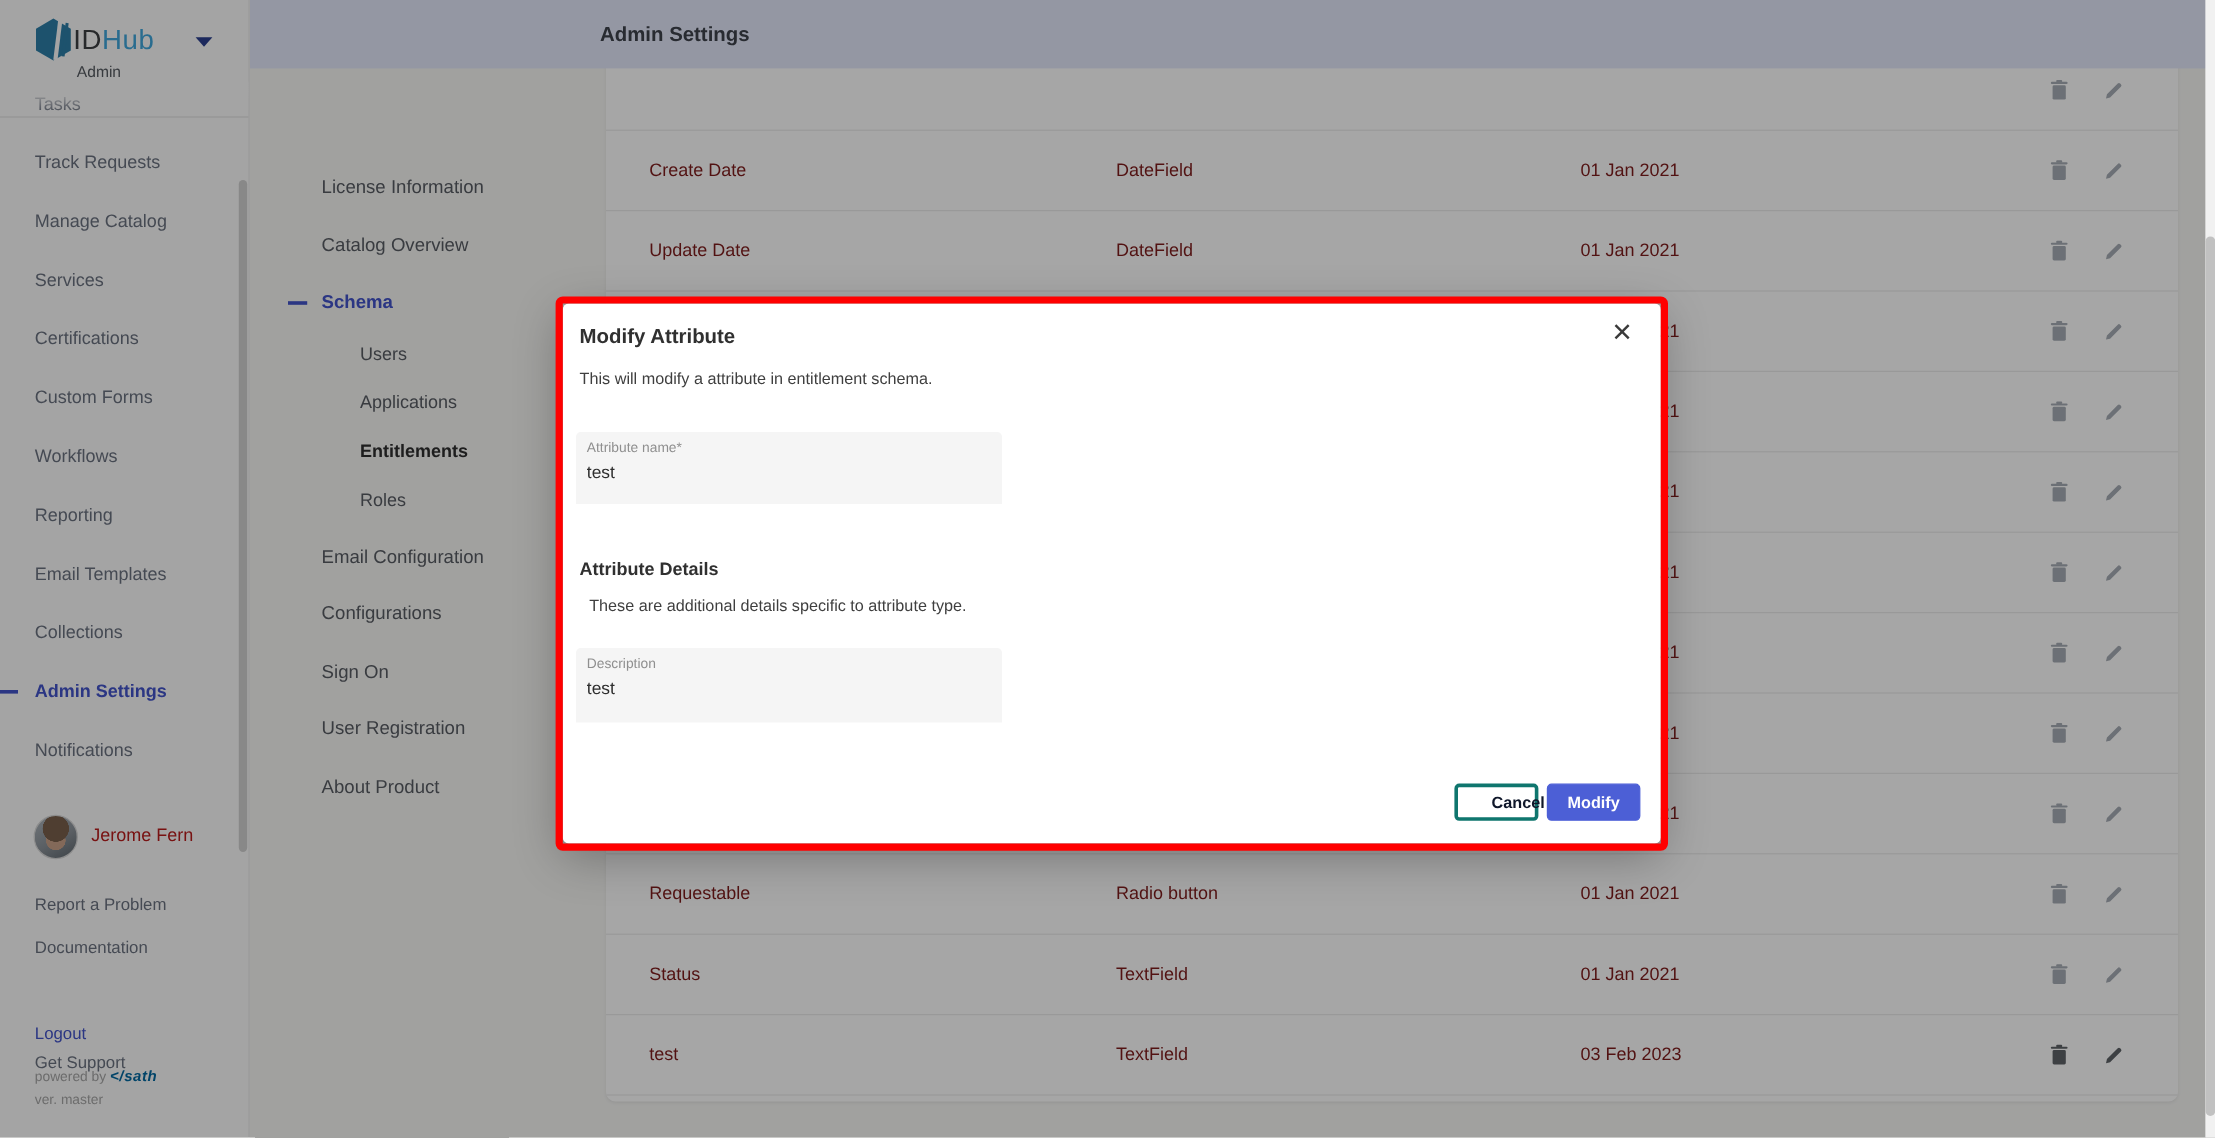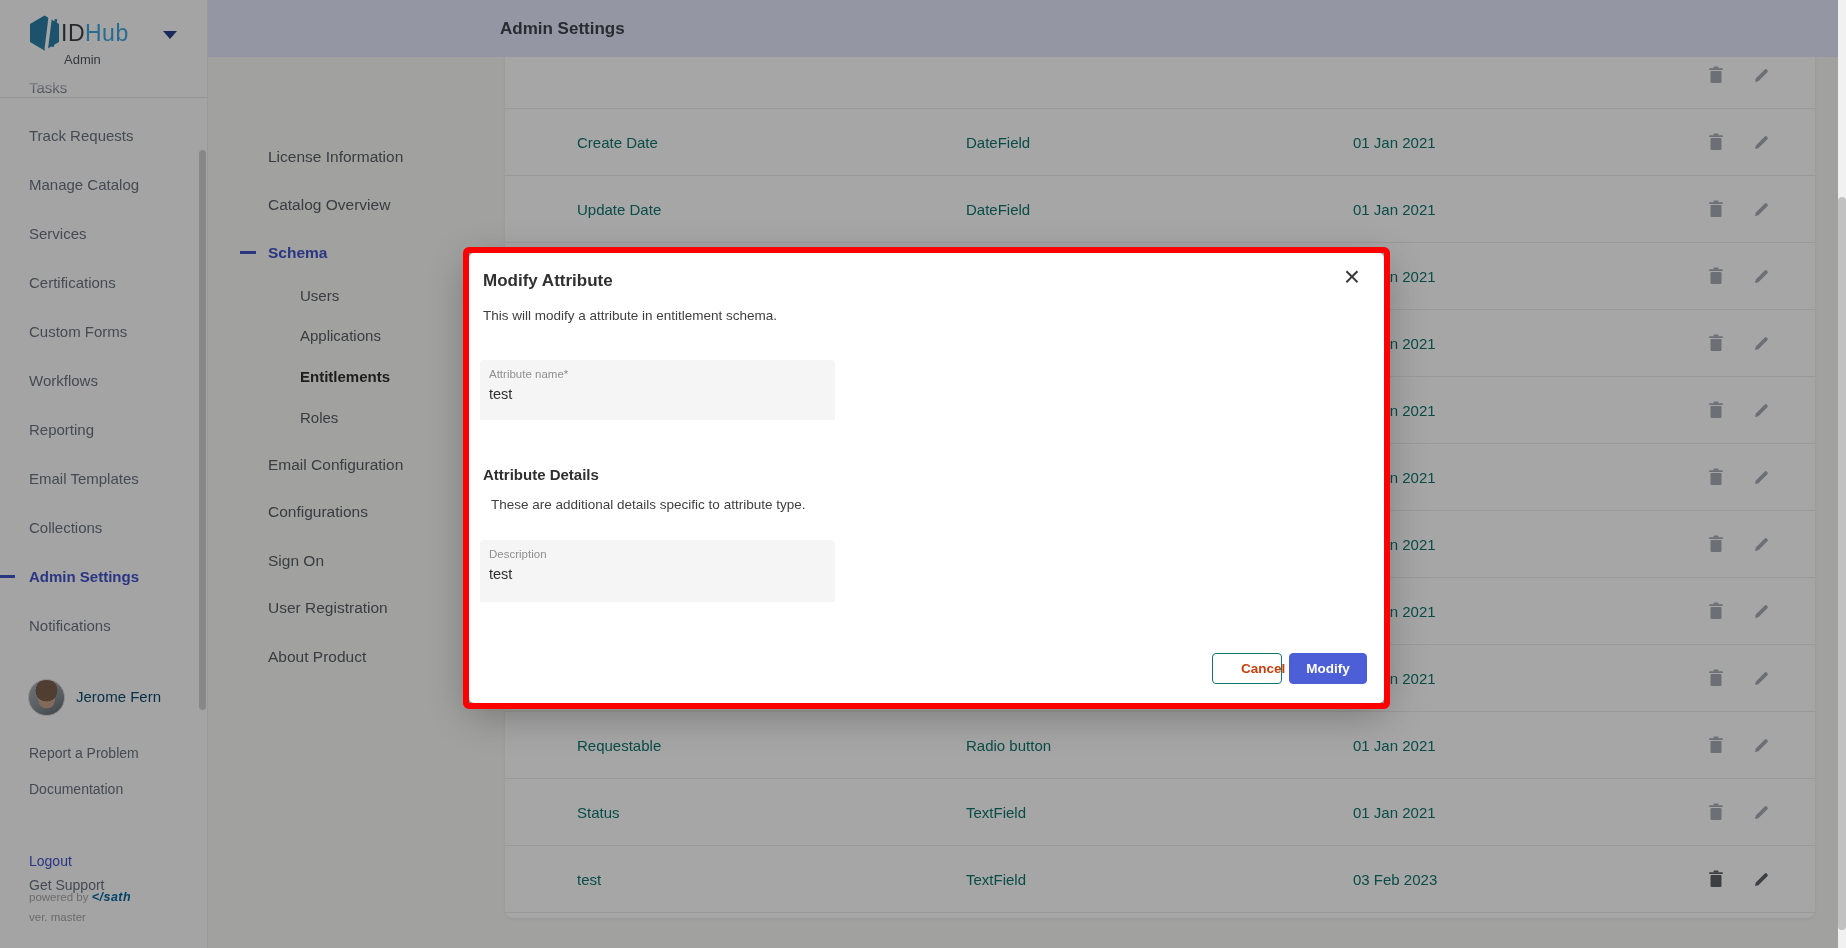--- a/index.html
+++ b/index.html
@@ -29,21 +29,21 @@
   .side-item.active { color:#4253ca; font-weight:700; }
   .side-dash { position:absolute; left:0; width:15px; height:3px; background:#4253ca; }
   .side-scroll-thumb { position:absolute; left:199px; top:150px; width:7px; height:560px;
                        background:#d2d2d2; border-radius:4px; }
   .avatar { position:absolute; left:28px; top:679px; width:37px; height:37px; border-radius:50%;
             background:
               radial-gradient(circle at 50% 30%, #7a604c 0 36%, rgba(0,0,0,0) 37%),
               radial-gradient(circle at 50% 58%, #c9a189 0 30%, rgba(0,0,0,0) 31%),
               linear-gradient(150deg,#aeb6bd 0%, #8b9299 55%, #5e676e 100%);
             border:1px solid #d8d8d8; }
-  .user-name { position:absolute; left:76px; top:688px; font-size:15px; color:#0c4a6e; }
+  .user-name { position:absolute; left:76px; top:688px; font-size:15px; color:#b91c1c; }
   .side-link { position:absolute; left:29px; height:18px; line-height:18px; font-size:14px;
                color:#6b7280; cursor:pointer; white-space:nowrap; }
   .side-link.logout { color:#4253ca; }
   .powered { position:absolute; left:29px; top:890px; font-size:11.5px; color:#a6a6a6; }
   .sath-logo { font-size:12.5px; color:#0369a1; font-style:italic; font-weight:700; letter-spacing:.5px; }
   .version { position:absolute; left:29px; top:911px; font-size:11.5px; color:#a6a6a6; }
 
   
   .topbar { position:absolute; left:208px; top:0; width:1630px; height:57px; background:#e4e9fb; z-index:3; }
   .topbar-title { position:absolute; left:292px; top:19px; font-size:17px; font-weight:600; color:#3e424c; }
@@ -54,21 +54,21 @@
   .snav-sub { left:300px; font-size:15px; }
   .snav-item.active { color:#4253ca; font-weight:700; }
   .snav-item.selected { color:#2f2f2f; font-weight:700; }
   .snav-dash { position:absolute; left:240px; top:251px; width:16px; height:3px; background:#4253ca; z-index:2; }
 
   
   .card { position:absolute; left:505px; top:21px; width:1310px; height:897px; background:#ffffff;
           border-radius:8px; box-shadow:0 1px 3px rgba(0,0,0,.07); z-index:1; overflow:hidden; }
   .t-row { position:absolute; left:0; width:1310px; height:67px; border-bottom:1px solid #ebebeb; }
   .t-row:last-of-type { border-bottom:1px solid #ebebeb; }
-  .cell { position:absolute; top:50%; transform:translateY(-50%); font-size:15px; color:#0f766e; white-space:nowrap;margin-left:36px; }
+  .cell { position:absolute; top:50%; transform:translateY(-50%); font-size:15px; color:#7f1d1d; white-space:nowrap; }
   .cell.name { left:36px; }
   .cell.type { left:425px; }
   .cell.date { left:812px; }
   .row-icon { position:absolute; top:50%; transform:translateY(-50%); width:24px; height:24px;
               border:none; background:transparent; color:#a7adb5; cursor:pointer; padding:0; }
   .row-icon.trash { left:1199px; }
   .row-icon.edit  { left:1244px; }
   .row-icon.strong { color:#5f6368; }
   .row-icon svg { display:block; margin:auto; }
 
@@ -94,21 +94,21 @@
   .field-desc { left:11px; top:287px; height:62px; }
   .field .f-label { position:absolute; left:9px; top:8px; font-size:11.5px; color:#8f8f8f; }
   .field .f-value { position:absolute; left:9px; top:26px; font-size:14.5px; color:#2e2e2e; }
   .dd-caret { position:absolute; right:14px; top:27px; width:0; height:0;
               border-left:6px solid transparent; border-right:6px solid transparent;
               border-top:7px solid #757575; }
   .section-title { position:absolute; left:14px; top:213px; font-size:15px; font-weight:700; color:#303030; }
   .section-sub { position:absolute; left:22px; top:244px; font-size:13.5px; color:#3f3f3f; }
   .btn { position:absolute; top:400px; height:31px; border-radius:4px; font-size:13.5px; font-weight:700;
          font-family:"Liberation Sans", sans-serif; cursor:pointer; }
-  .btn-cancel { right:102px; width:70px; background:#ffffff; border:1px solid #0f766e; color:#c2410c;padding-left:28px; }
+  .btn-cancel { right:102px; width:70px; background:#ffffff; border:3px solid #0f766e; color:#0f172a;padding-left:28px; }
   .btn-modify { right:17px; width:78px; background:#4c5fd6; border:1px solid #4c5fd6; color:#ffffff; }
 </style>
 </head>
 <body>
 
 <div id="stage">
 
   <div class="page-bg"></div>
 
   <div class="sidebar">

